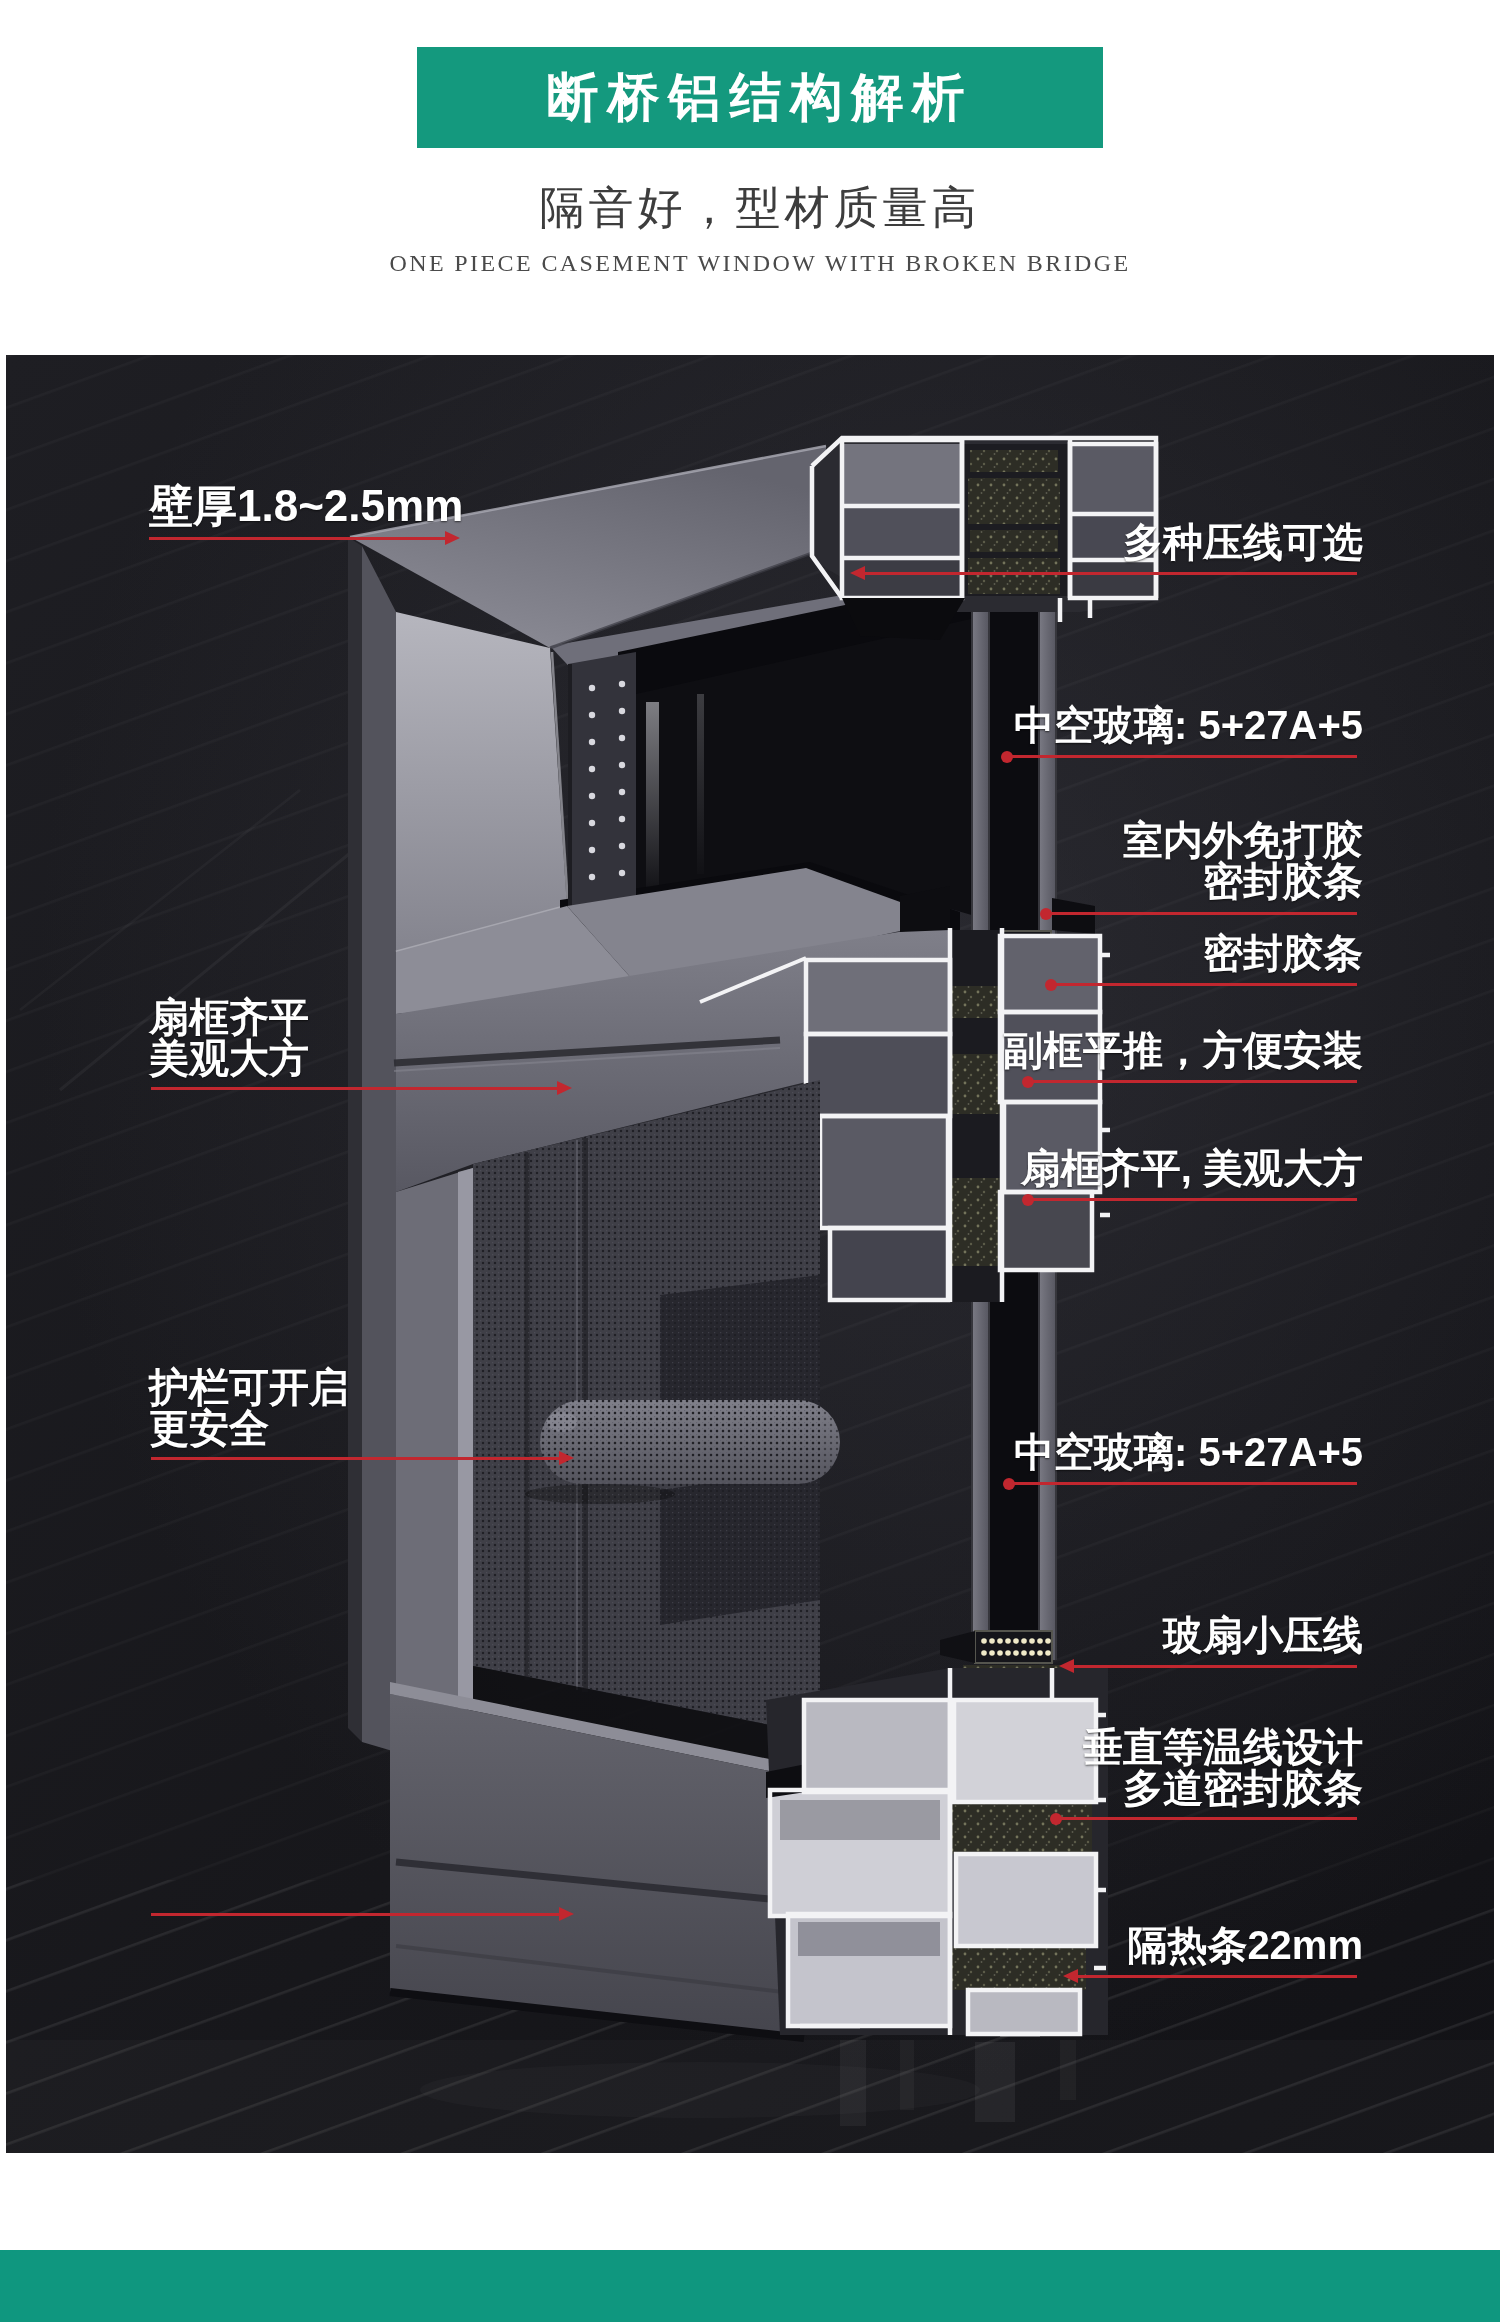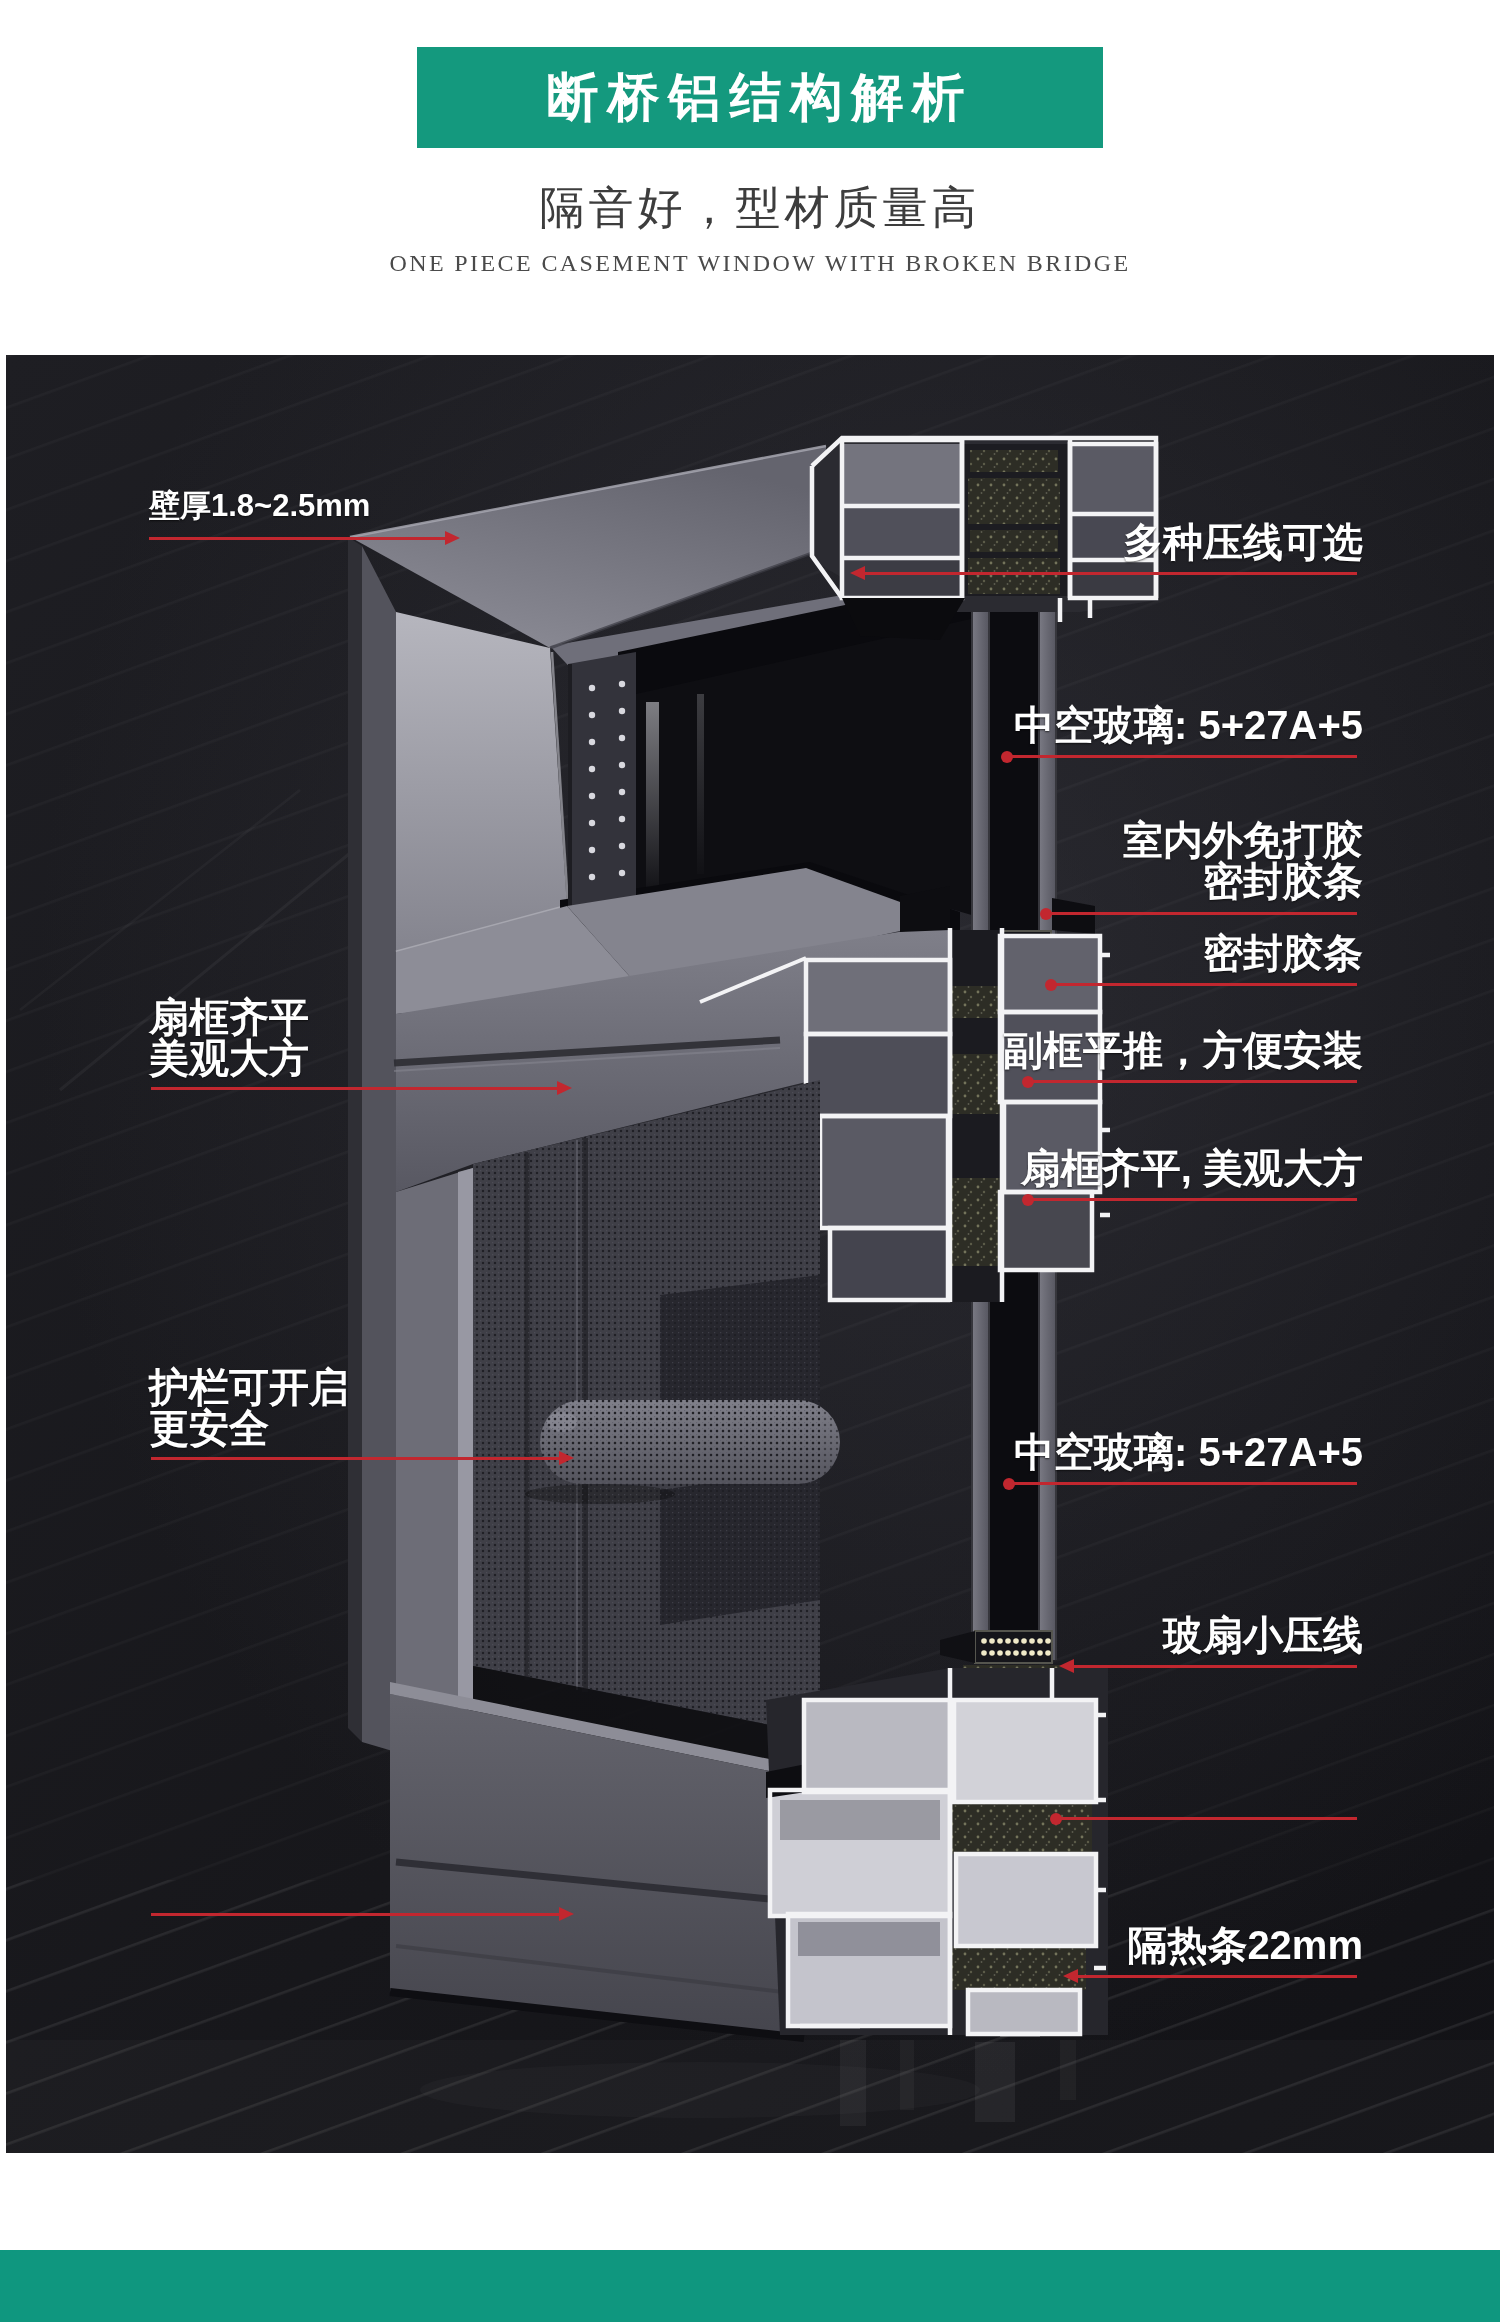--- a/index.html
+++ b/index.html
@@ -14,21 +14,21 @@
             font-size:45px;font-weight:500;color:#3d3d3d;letter-spacing:4px;}
   .caption-en{position:absolute;left:0;top:250px;width:1520px;text-align:center;
               font-family:"Liberation Serif","DejaVu Serif",serif;
               font-size:24px;color:#4a4a4a;letter-spacing:2.4px;}
   
   .stage{position:absolute;left:6px;top:355px;width:1488px;height:1798px;background:#17171b;}
   .stage svg{position:absolute;left:0;top:0;}
   
   .lbl{position:absolute;color:#fff;font-size:40px;font-weight:700;line-height:41px;
        white-space:nowrap;text-shadow:0 1px 2px rgba(0,0,0,.6);}
-  .lbl.big{font-size:31px;}
+  .lbl.big{font-size:44px;}
   .lbl.right{text-align:right;}
   .rline{position:absolute;height:3px;background:#c2272f;}
   .rline.arrow-right::after{content:"";position:absolute;right:-13px;top:-6px;width:0;height:0;
        border-left:15px solid #c2272f;border-top:7px solid transparent;border-bottom:7px solid transparent;}
   .rline.arrow-left::before{content:"";position:absolute;left:-13px;top:-6px;width:0;height:0;
        border-right:15px solid #c2272f;border-top:7px solid transparent;border-bottom:7px solid transparent;}
   .rline.dot-left::before{content:"";position:absolute;left:-5px;top:-4.5px;width:12px;height:12px;
        border-radius:50%;background:#c2272f;}
   
   .footer{position:absolute;left:0;top:2250px;width:1500px;height:72px;}
@@ -410,20 +410,24 @@
     <div class="lbl right" style="right:131px;top:1077px">
       <div>中空玻璃: 5+27A+5</div>
     </div>
     <div class="rline dot-left" style="left:1002px;top:1127px;width:349px"></div>
 
     <div class="lbl right" style="right:131px;top:1260px">
       <div>玻扇小压线</div>
     </div>
     <div class="rline arrow-left" style="left:1066px;top:1310px;width:285px"></div>
 
+    <div class="lbl right" style="right:131px;top:1372px">
+      <div>垂直等温线设计</div>
+      <div>多道密封胶条</div>
+    </div>
     <div class="rline dot-left" style="left:1049px;top:1462px;width:302px"></div>
 
     <div class="lbl right" style="right:131px;top:1570px">
       <div>隔热条22mm</div>
     </div>
     <div class="rline arrow-left" style="left:1070px;top:1620px;width:281px"></div>
 
   </div>
 
   <div class="footer" style="background:#0f977f"></div>

